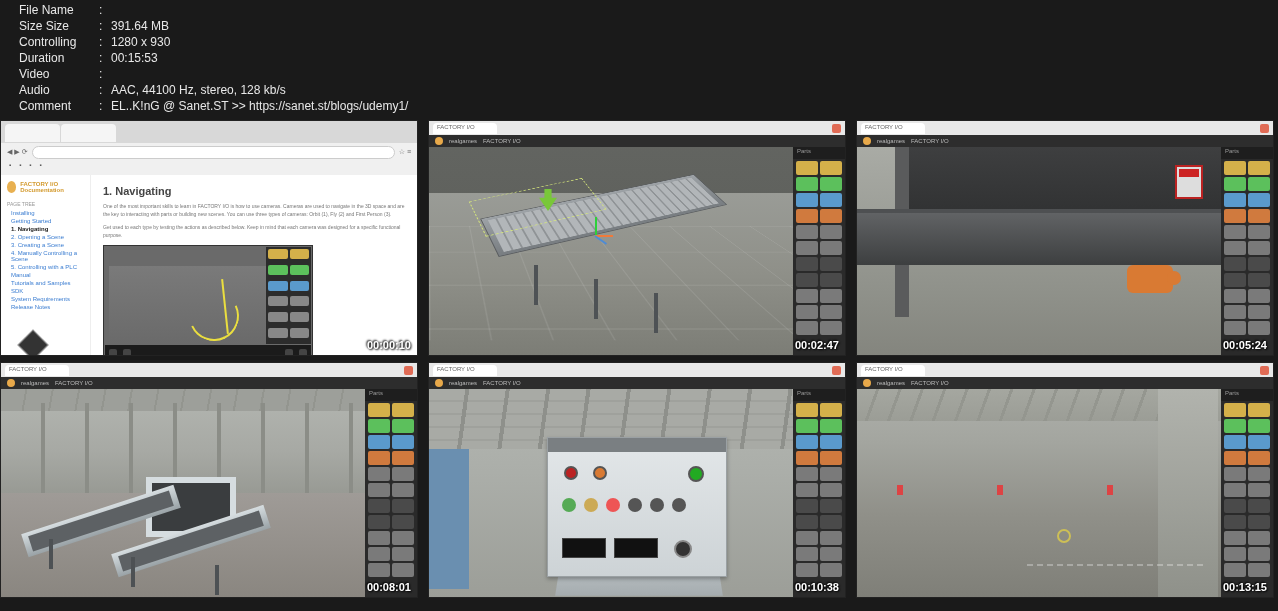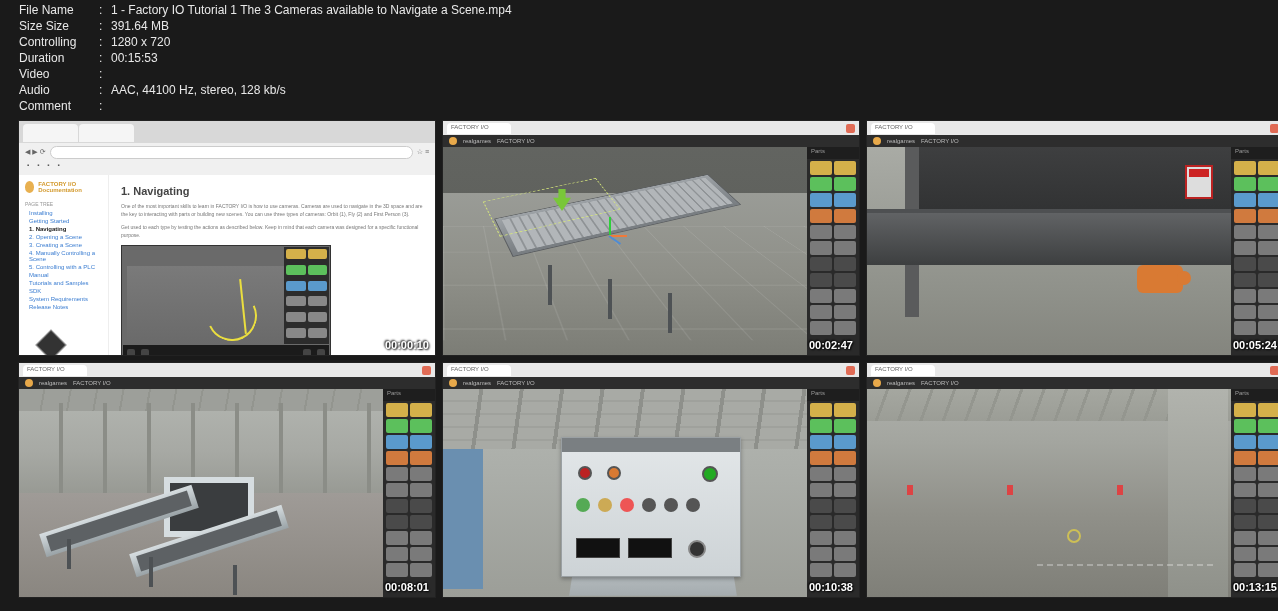--- a/index.html
+++ b/index.html
@@ -23,21 +23,21 @@
     width: 80px;
     margin-left: 11px;
   }
   .metadata-colon {
     width: 12px;
   }
   .thumbs {
     display: grid;
     grid-template-columns: repeat(3, 1fr);
     gap: 6px;
-    padding: 4px 18px;
+    padding: 4px 0;
   }
   .thumb {
     position: relative;
     width: 418px;
     height: 236px;
     background: #555;
     border: 1px solid #222;
     overflow: hidden;
   }
   .thumb-time {
@@ -388,49 +388,49 @@
     border-top:2px dashed rgba(255,255,255,.3);}
   .t6-light{position:absolute;width:6px;height:10px;background:#d44;top:96px;}
 </style>
 </head>
 <body>
 
 <div class="metadata">
   <div class="metadata-row">
     <span class="metadata-label">File Name</span>
     <span class="metadata-colon">:</span>
-    <span>1 - Factory IO Tutorial 1 The 3 Cameras available to Navigate a Scene.mp4</span>
   </div>
   <div class="metadata-row">
     <span class="metadata-label">Size Size</span>
     <span class="metadata-colon">:</span>
     <span>391.64 MB</span>
   </div>
   <div class="metadata-row">
     <span class="metadata-label">Controlling</span>
     <span class="metadata-colon">:</span>
-    <span>1280 x 720</span>
+    <span>1280 x 930</span>
   </div>
   <div class="metadata-row">
     <span class="metadata-label">Duration</span>
     <span class="metadata-colon">:</span>
     <span>00:15:53</span>
   </div>
   <div class="metadata-row">
     <span class="metadata-label">Video</span>
     <span class="metadata-colon">:</span>
   </div>
   <div class="metadata-row">
     <span class="metadata-label">Audio</span>
     <span class="metadata-colon">:</span>
     <span>AAC, 44100 Hz, stereo, 128 kb/s</span>
   </div>
   <div class="metadata-row">
     <span class="metadata-label">Comment</span>
     <span class="metadata-colon">:</span>
+    <span>EL..K!nG @ Sanet.ST &gt;&gt; https://sanet.st/blogs/udemy1/</span>
   </div>
 </div>
 
 <div class="thumbs">
 
   <div class="thumb">
     <div class="t1-tabs">
       <div class="t1-tab"></div>
       <div class="t1-tab"></div>
     </div>

